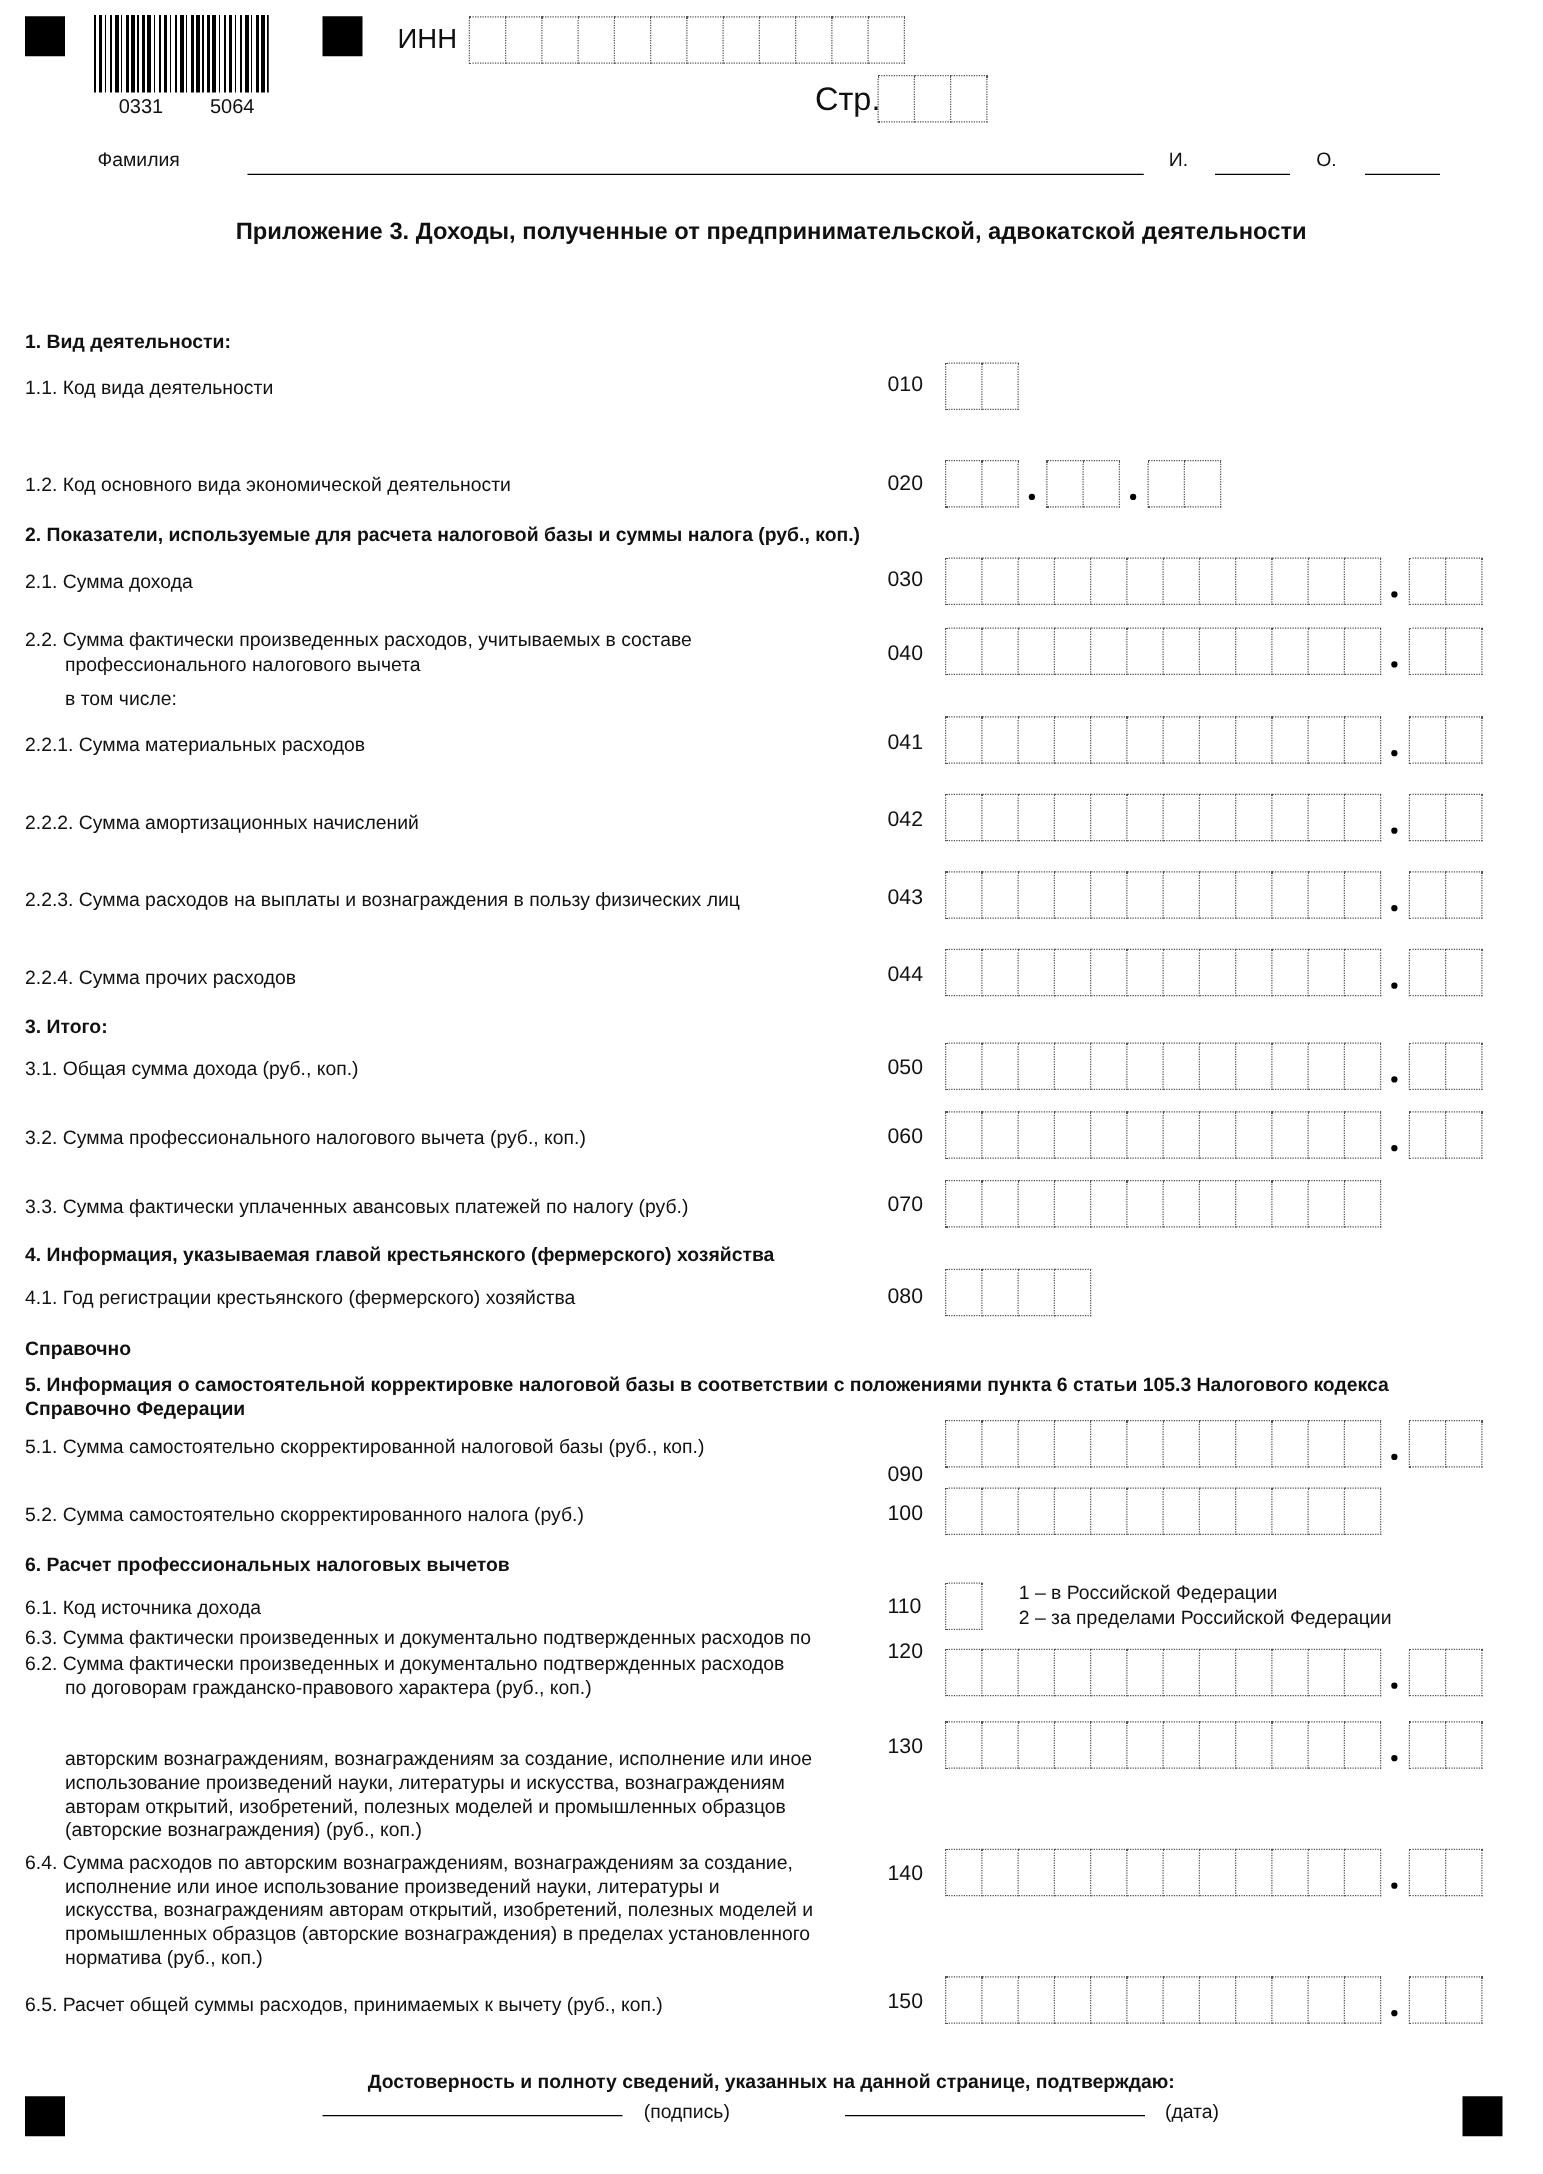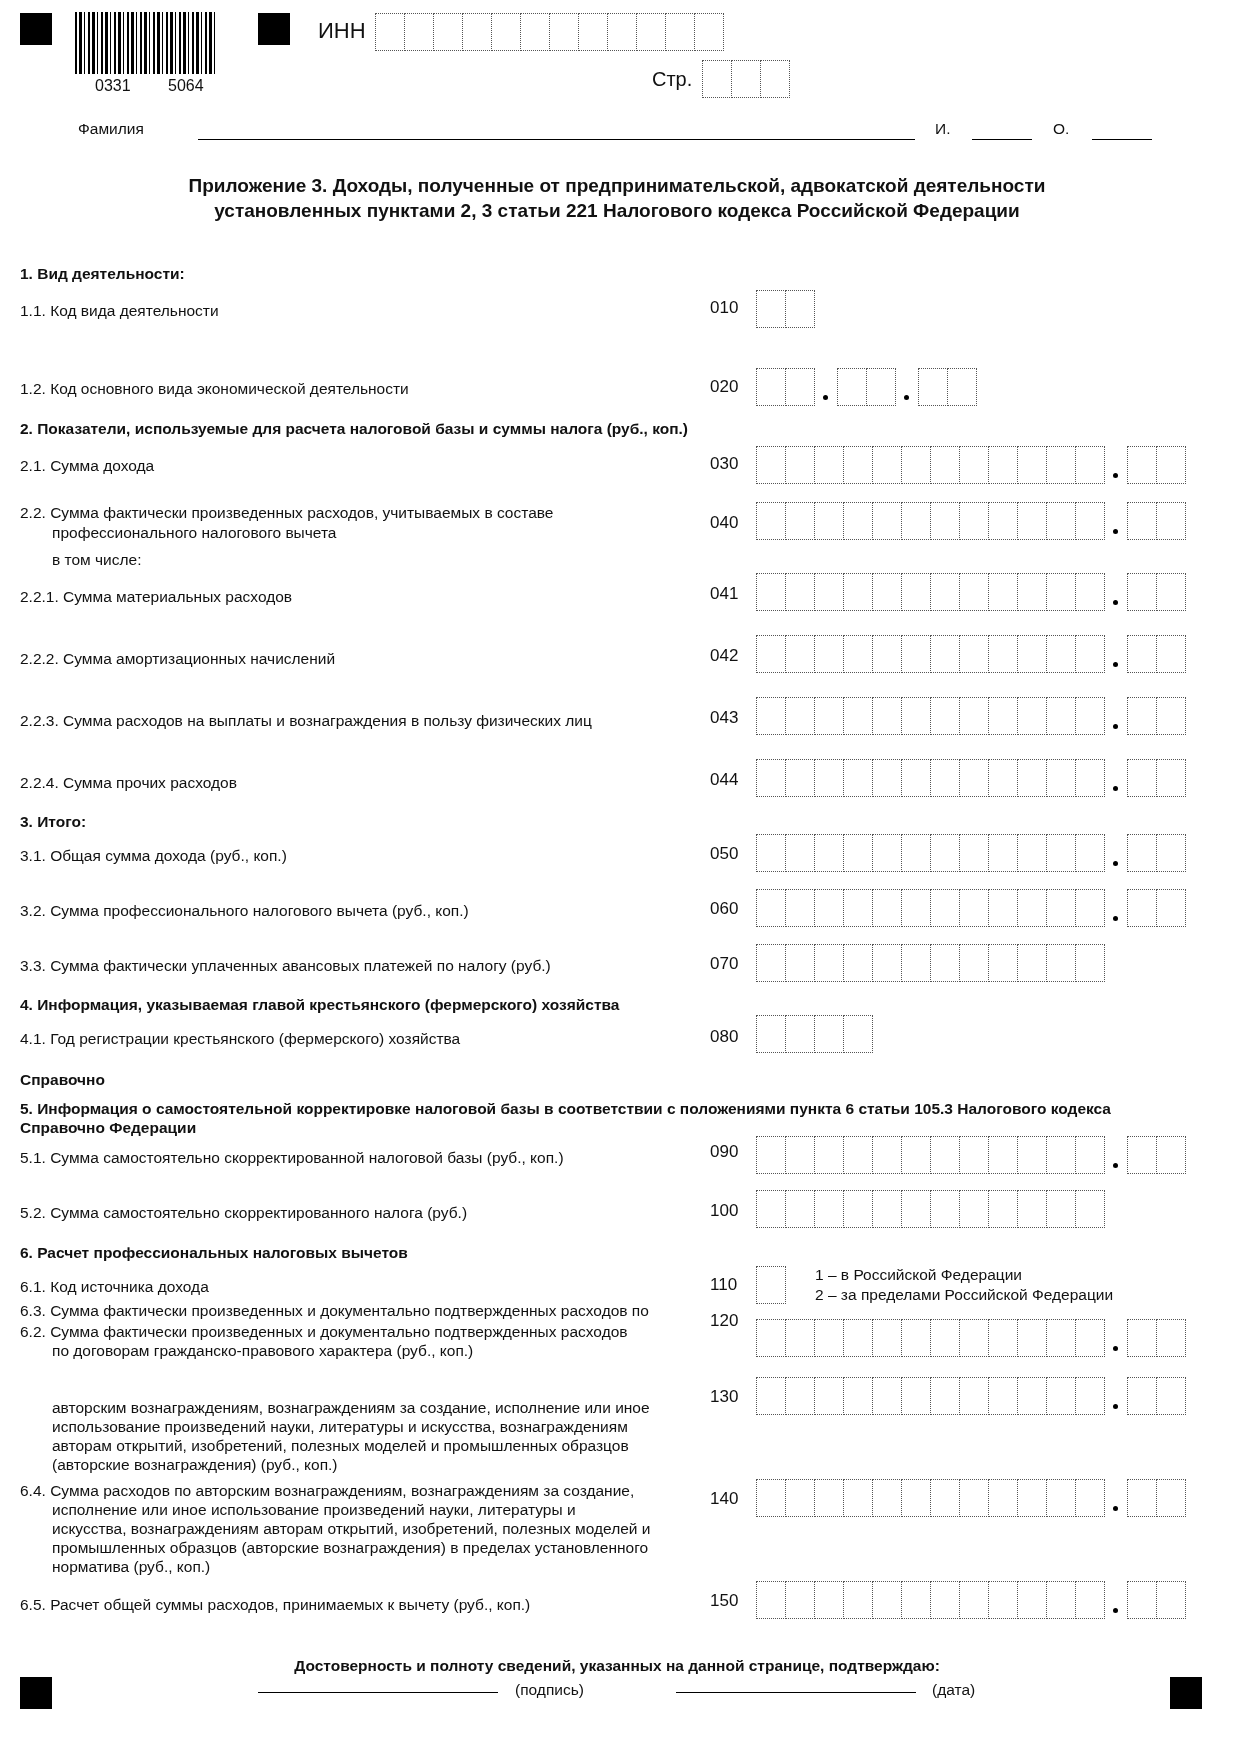--- a/index.html
+++ b/index.html
@@ -41,39 +41,38 @@
       <div class="cell"></div>
       <div class="cell"></div>
       <div class="cell"></div>
       <div class="cell"></div>
       <div class="cell"></div>
       <div class="cell"></div>
       <div class="cell"></div>
     </div>
   </div>
 
-<div class="lbl" style="left:652px;top:66px;font-size:20px;line-height:26px;">Стр.</div>
+<div class="lbl" style="left:652px;top:66px;font-size:26px;line-height:26px;">Стр.</div>
 <div class="cells" style="left:702px;top:60px;">
     <div style="display: flex;">
       <div class="cell"></div>
       <div class="cell"></div>
       <div class="cell"></div>
     </div>
   </div>
 
 <div class="lbl" style="left:78px;top:119px;">Фамилия</div>
 <div class="line" style="left:198px;top:120px;width:717px;height:19px;"></div>
 <div class="lbl" style="left:935px;top:119px;">И.</div>
 <div class="line" style="left:972px;top:120px;width:60px;height:19px;"></div>
 <div class="lbl" style="left:1053px;top:119px;">О.</div>
 <div class="line" style="left:1092px;top:120px;width:60px;height:19px;"></div>
 
 <div class="title">
   <div>Приложение 3. Доходы, полученные от предпринимательской, адвокатской деятельности</div>
-  <div>установленных пунктами 2, 3 статьи 221 Налогового кодекса Российской Федерации</div>
 </div>
 
 <div class="lbl b" style="left:20px;top:264px;">1. Вид деятельности:</div>
 <div class="lbl" style="left:20px;top:301px;">1.1. Код вида деятельности</div>
 <div class="code" style="top:298px;">010</div>
 <div class="cells" style="left:756px;top:290px;">
     <div style="display: flex;">
       <div class="cell"></div>
       <div class="cell"></div>
     </div>
@@ -323,21 +322,21 @@
       <div class="cell"></div>
       <div class="cell"></div>
     </div>
   </div>
 
 <div class="lbl b" style="left:20px;top:1070px;">Справочно</div>
 
 <div class="lbl b" style="left:20px;top:1099px;">5. Информация о самостоятельной корректировке налоговой базы в соответствии с положениями пункта 6 статьи 105.3 Налогового кодекса</div>
 <div class="lbl b" style="left:20px;top:1118px;">Справочно Федерации</div>
 <div class="lbl" style="left:20px;top:1148px;">5.1. Сумма самостоятельно скорректированной налоговой базы (руб., коп.)</div>
-<div class="code" style="top:1142px;text-align:right;">090</div>
+<div class="code" style="top:1170px;text-align:right;">090</div>
 <div class="cells money" style="left:756px;top:1136px;">
     <div style="display: flex;">
       <div class="cell"></div>
       <div class="cell"></div>
       <div class="cell"></div>
       <div class="cell"></div>
       <div class="cell"></div>
       <div class="cell"></div>
       <div class="cell"></div>
       <div class="cell"></div>

